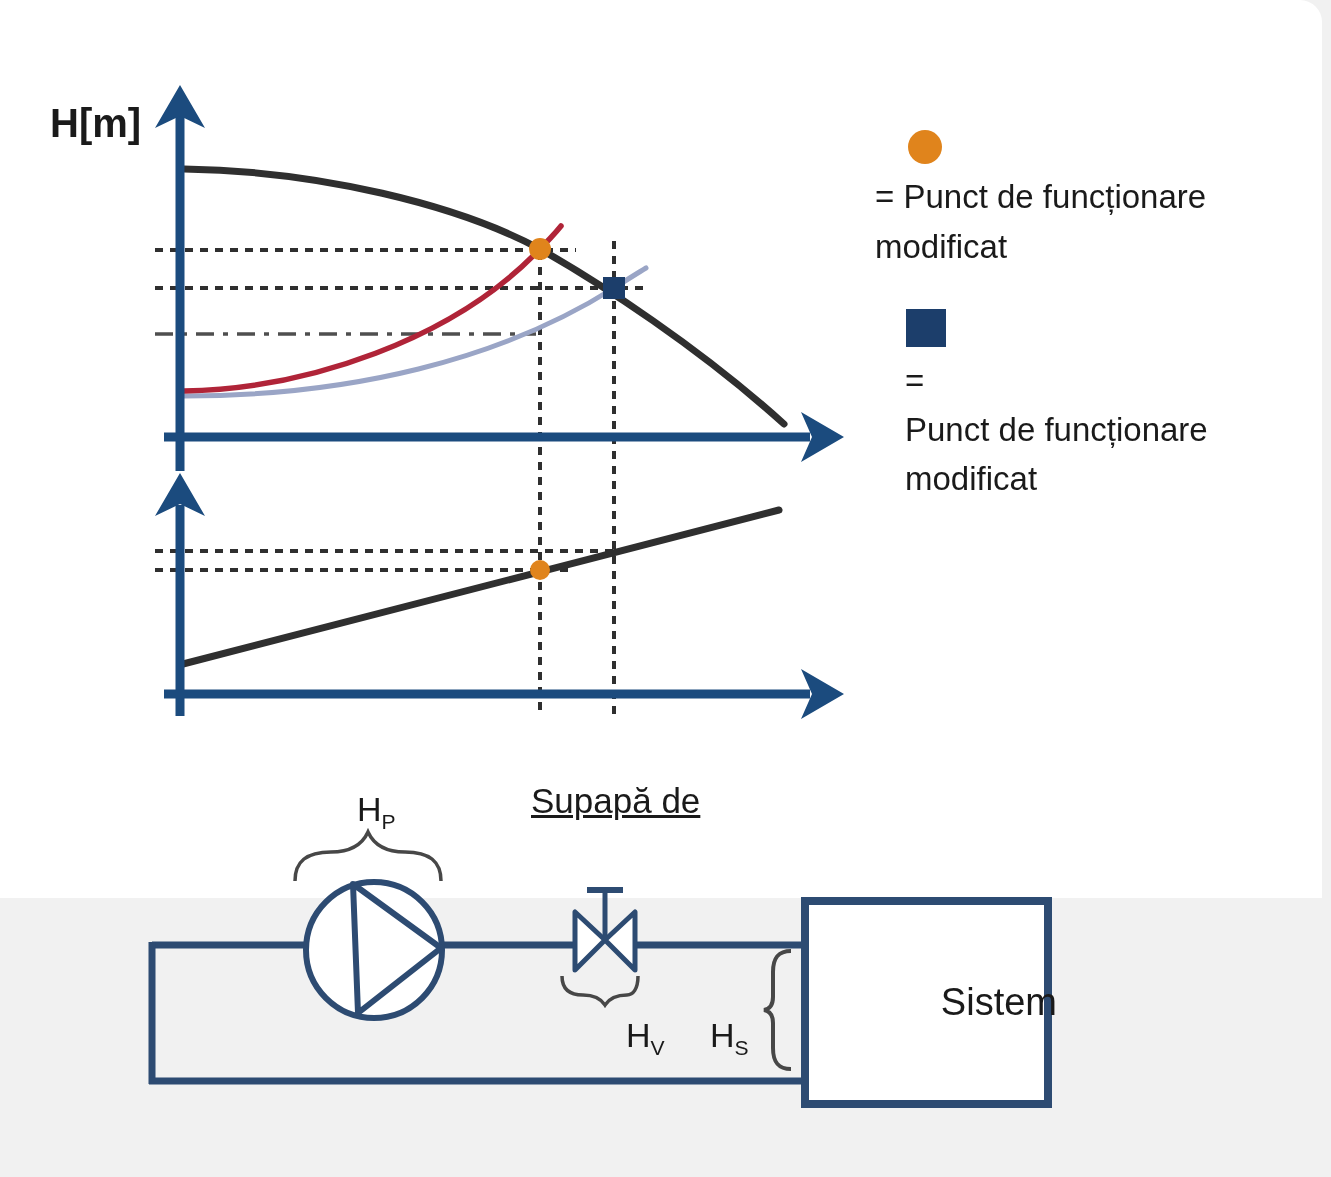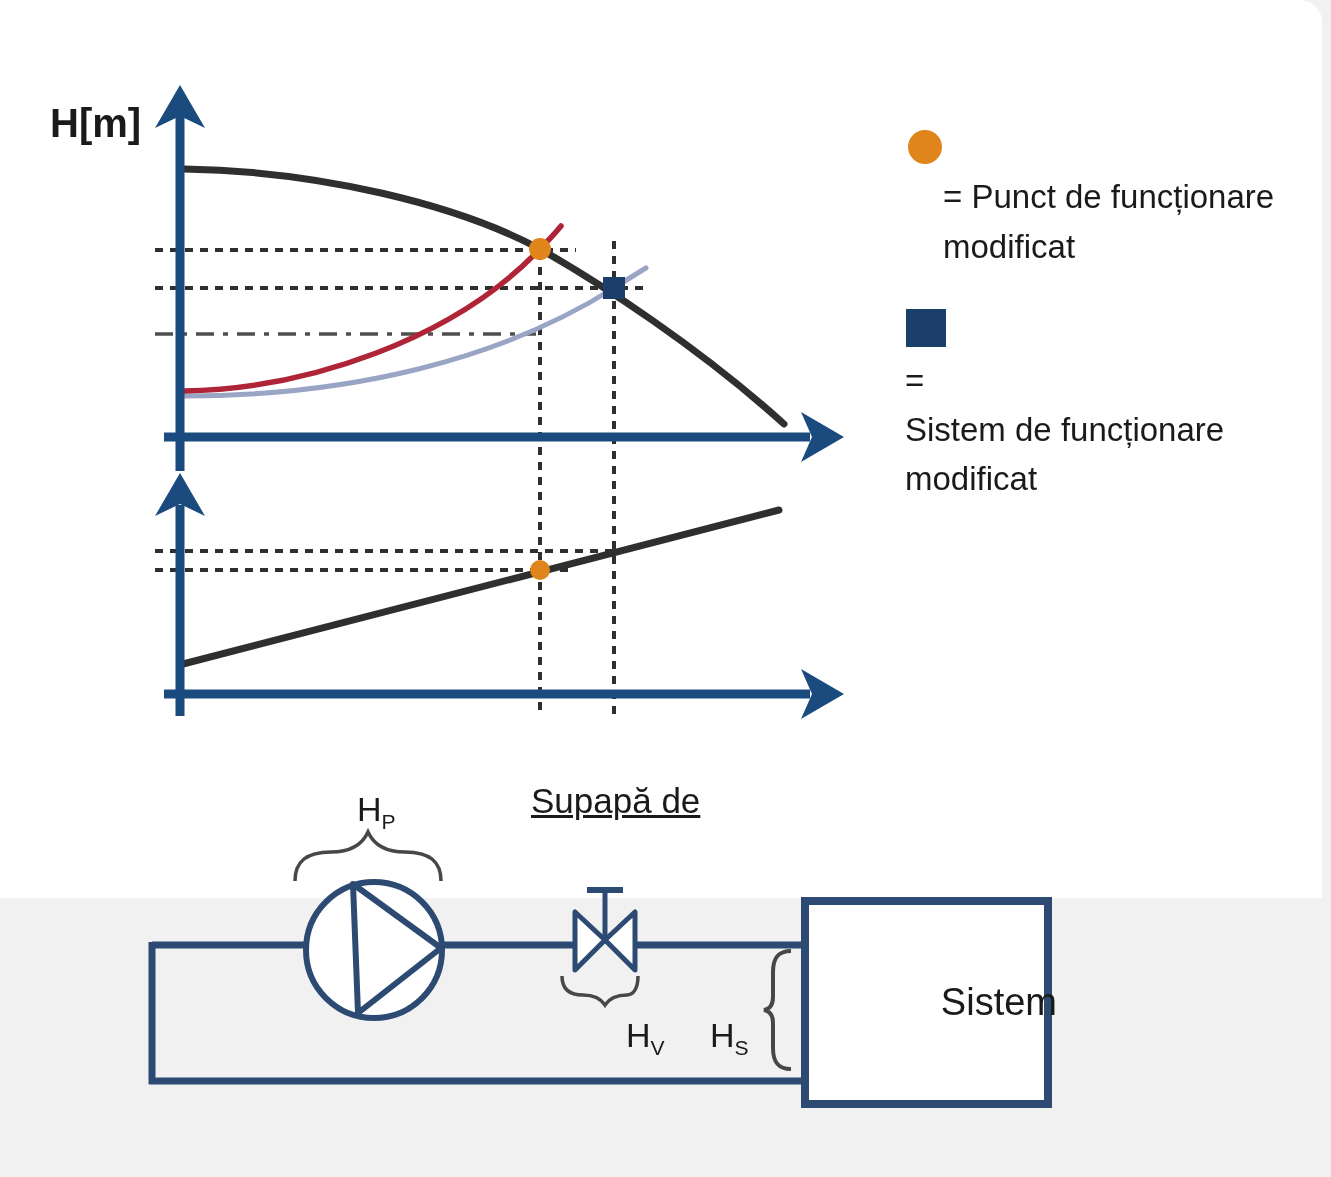--- a/index.html
+++ b/index.html
@@ -13,21 +13,21 @@
   }
   .card{
     position:absolute;left:0;top:0;
     width:1322px;height:898px;
     background:#ffffff;
     border-top-right-radius:22px;
   }
   .layer{position:absolute;left:0;top:0;}
   .lbl{position:absolute;white-space:nowrap;color:#1a1a1a;}
   .h-axis-label{left:50px;top:101px;font-size:40px;font-weight:600;}
-  .legend-1{left:943px;top:172px;font-size:33px;line-height:50px;}
+  .legend-1{left:875px;top:172px;font-size:33px;line-height:50px;}
   .legend-2{left:905px;top:356px;font-size:33px;line-height:49px;}
   .valve-title{left:531px;top:776px;font-size:35px;line-height:50px;text-decoration:underline;}
   .hp-label{left:357px;top:790px;font-size:34px;}
   .hv-label{left:590px;top:1016px;font-size:34px;margin-left:36px;}
   .hs-label{left:710px;top:1016px;font-size:34px;}
   .sistem-label{left:814px;top:981px;width:243px;text-align:right;font-size:38px;}
   .lbl sub{font-size:0.62em;line-height:0;}
 </style>
 </head>
 <body>
@@ -91,21 +91,21 @@
 
   <div class="lbl h-axis-label">H[m]</div>
 
   <div class="lbl legend-1">
     <div>= Punct de funcționare</div>
     <div>modificat</div>
   </div>
 
   <div class="lbl legend-2">
     <div>=</div>
-    <div>Sistem de funcționare</div>
+    <div>Punct de funcționare</div>
     <div>modificat</div>
   </div>
 
   <div class="lbl valve-title">
     <div>Supapă de</div>
   </div>
 
   <div class="lbl hp-label"><span>H</span><sub>P</sub></div>
 
   <div class="lbl hv-label"><span>H</span><sub>V</sub></div>

